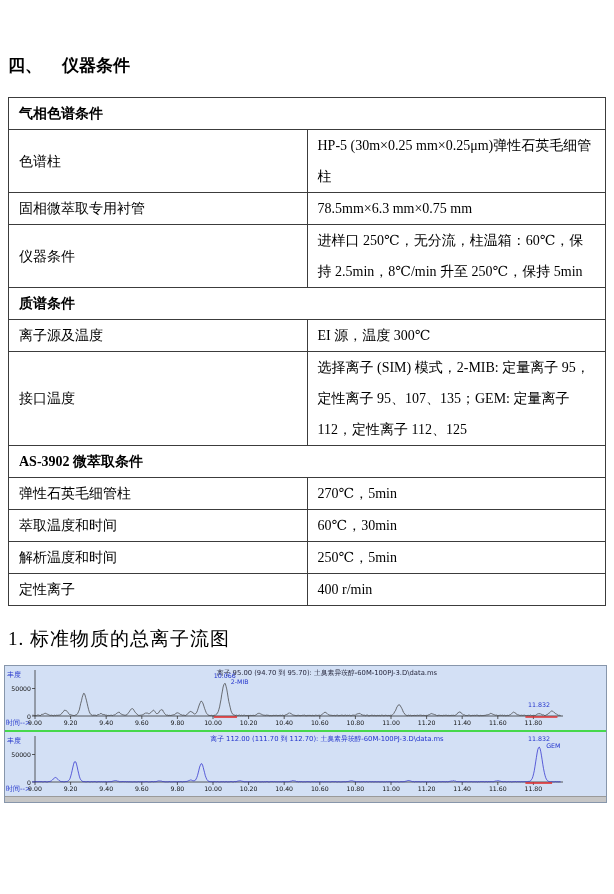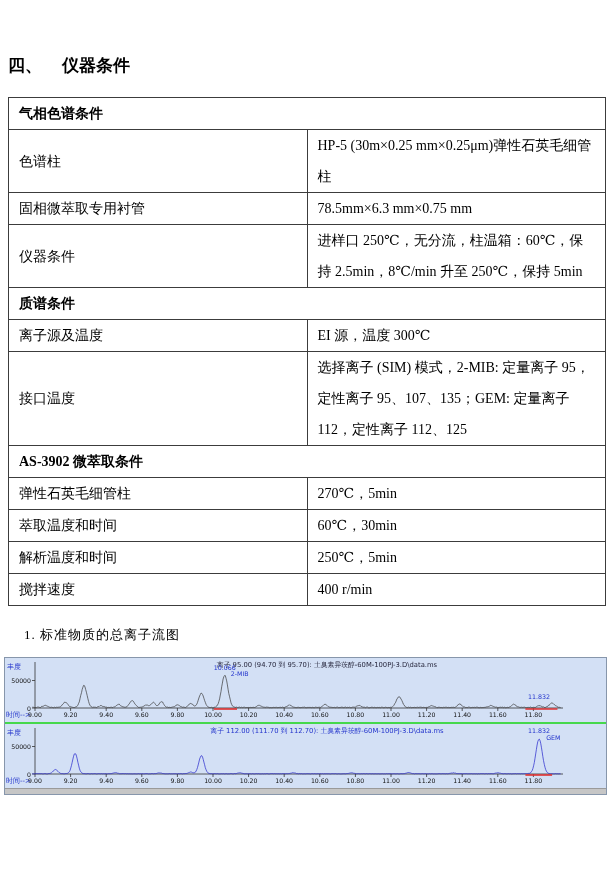--- a/index.html
+++ b/index.html
@@ -15,21 +15,21 @@
   .sec-title{margin-left:20px;}
   table.cond{
     border-collapse:collapse;width:598px;font-size:14px;table-layout:fixed;
   }
   table.cond td{
     border:1px solid #3c3c3c;padding:0 10px;line-height:31px;vertical-align:middle;
   }
   td.lbl{width:148px;}
   tr.section td{font-weight:bold;}
   .subsec{
-    font-size:13px;font-weight:normal;margin:20px 0 13px 16px;letter-spacing:1px;
+    font-size:19px;font-weight:normal;margin:20px 0 13px 0;letter-spacing:1px;
   }
   .tic-block{
     margin-left:-4px;width:601px;border:1px solid #8796ab;background:#d3e0f5;
   }
   .tic-chart{display:block;}
   .tic-sep{height:2px;background:#46d84c;}
   .tic-scroll{height:5px;background:#c6c6c6;border-top:1px solid #9a9a9a;}
 </style>
 </head>
 <body>
@@ -75,21 +75,21 @@
         </tr>
     <tr>
           <td class="lbl">萃取温度和时间</td>
           <td>60℃，30min</td>
         </tr>
     <tr>
           <td class="lbl">解析温度和时间</td>
           <td>250℃，5min</td>
         </tr>
     <tr>
-          <td class="lbl">搅拌速度</td>
+          <td class="lbl">定性离子</td>
           <td>400 r/min</td>
         </tr>
   </tbody>
     </table>
 
 
   <div class="subsec">1. 标准物质的总离子流图</div>
 
   <div class="tic-block">
     <div class="tic-chart">

